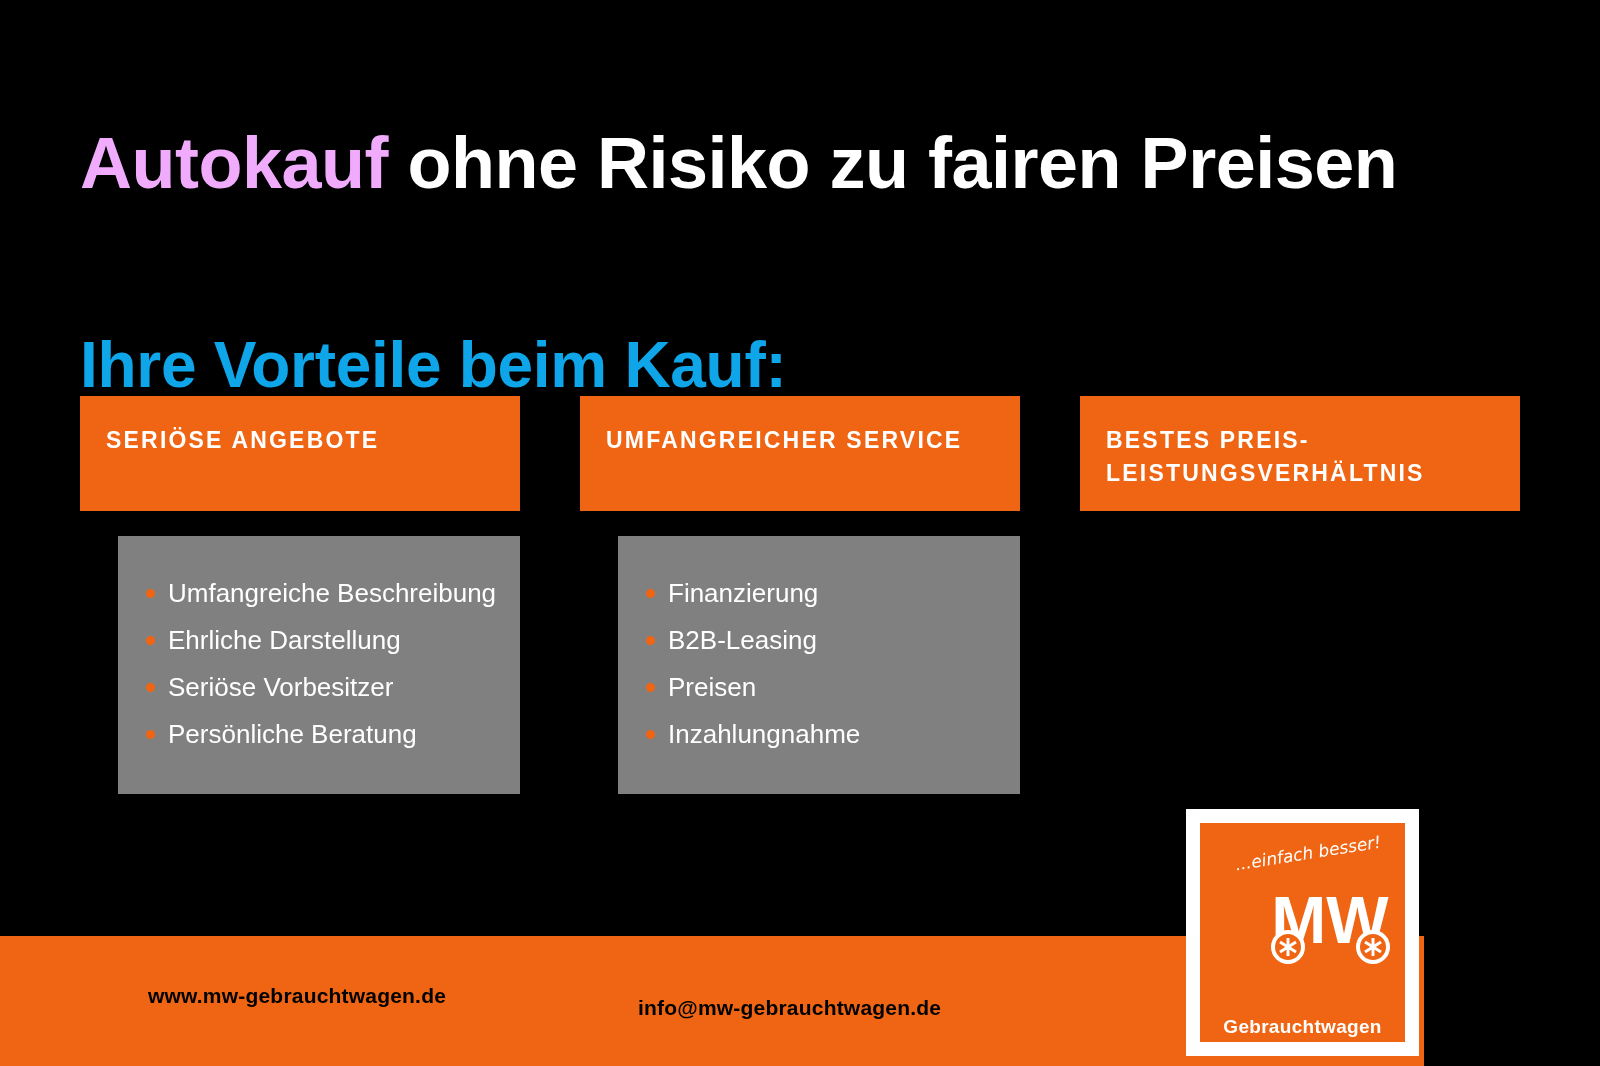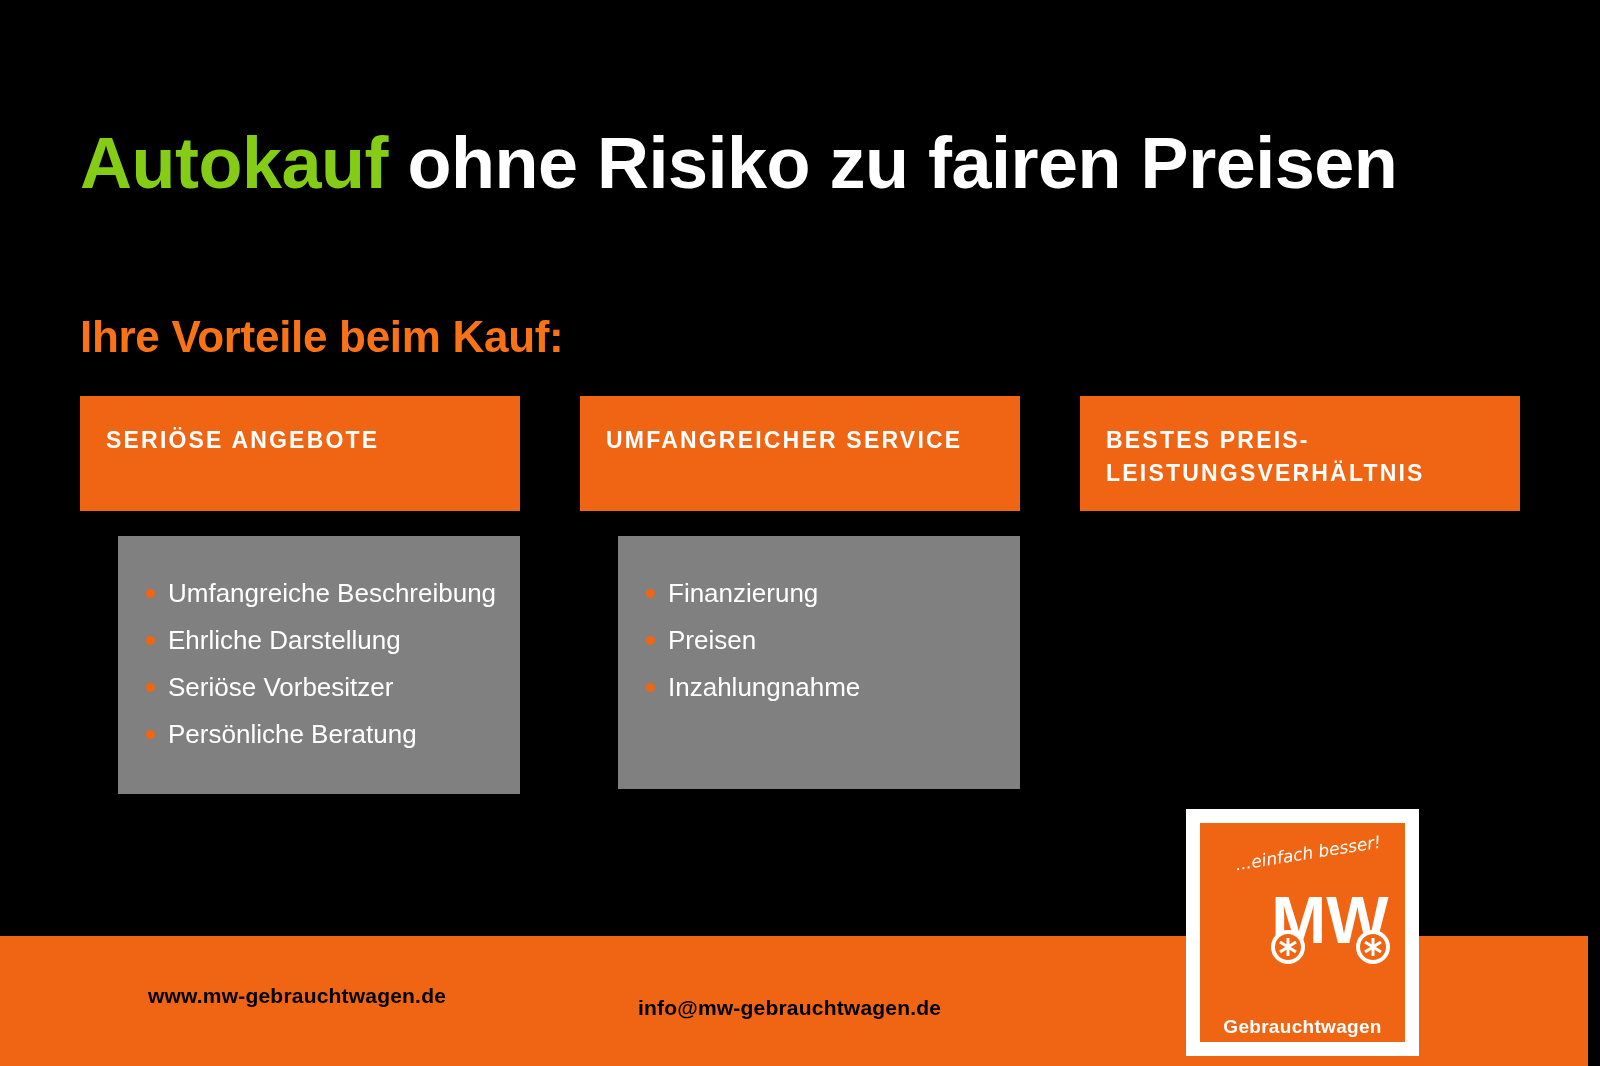--- a/index.html
+++ b/index.html
@@ -24,31 +24,31 @@
     left: 80px;
     top: 78px;
     font-size: 72px;
     font-weight: bold;
     line-height: 1.05;
     color: #ffffff;
     letter-spacing: -0.5px;
     white-space: nowrap;
   }
   .headline .accent {
-    color: #84cc16;
+    color: #f0abfc;
   }
 
   
   .subheadline {
     position: absolute;
     left: 80px;
     top: 275px;
-    font-size: 44px;
-    font-weight: bold;
-    color: #f97316;
+    font-size: 64px;
+    font-weight: bold;
+    color: #0ea5e9;
     letter-spacing: -0.3px;
     white-space: nowrap;
   }
 
   
   .columns {
     position: absolute;
     left: 80px;
     top: 396px;
     width: 1440px;
@@ -101,21 +101,21 @@
     height: 9px;
     border-radius: 50%;
     background: #ef6513;
   }
 
   
   .footer {
     position: absolute;
     left: 0;
     bottom: 0;
-    width: 1588px;
+    width: 1424px;
     height: 130px;
     background: #ef6513;
   }
   .footer-text {
     position: absolute;
     top: 48px;
     color: #000000;
     font-size: 21px;
     font-weight: bold;
     letter-spacing: 0.2px;
@@ -197,20 +197,21 @@
         </ul>
       </div>
     </div>
 
     <div class="col">
       <div class="col-head">UMFANGREICHER
 SERVICE</div>
       <div class="col-body">
         <ul class="items">
           <li>Finanzierung</li>
+          <li>B2B-Leasing</li>
           <li>Preisen</li>
           <li>Inzahlungnahme</li>
         </ul>
       </div>
     </div>
 
     <div class="col">
       <div class="col-head">BESTES PREIS-
 LEISTUNGSVERHÄLTNIS</div>
     </div>

